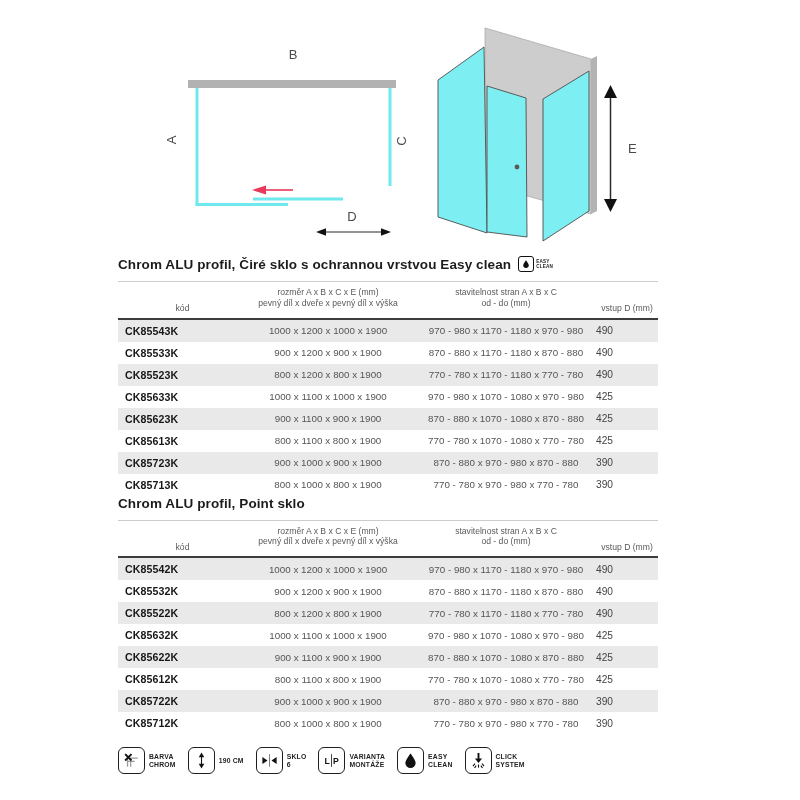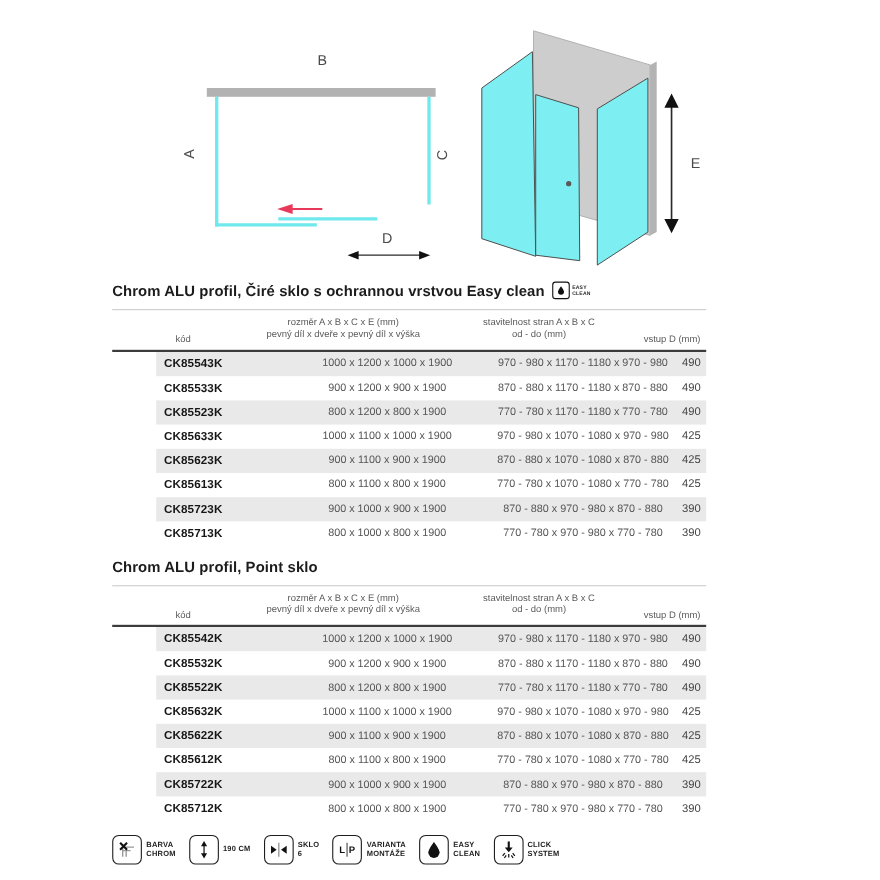--- a/index.html
+++ b/index.html
@@ -2,40 +2,40 @@
 <html><head>
 <meta charset="utf-8">
 <style>
   html,body{margin:0;padding:0;background:#fff;}
   body{width:800px;height:800px;position:relative;font-family:"Liberation Sans",sans-serif;overflow:hidden;}
   .abs{position:absolute;}
   
   #diagram2d{left:140px;top:33px;width:280px;height:218px;}
   #diagram3d{left:420px;top:18px;width:260px;height:242px;}
   
-  .content{position:absolute;left:102px;top:256px;width:540px;}
+  .content{position:absolute;left:118px;top:256px;width:540px;}
   .section-title-row{display:flex;align-items:center;gap:7px;margin:0 0 9px 0;}
   .section-title{font-size:13.5px;font-weight:bold;color:#1c1c1c;letter-spacing:0.1px;}
   .badge{display:inline-flex;align-items:center;gap:2px;}
   .badge-box{width:14px;height:14px;border:1.2px solid #111;border-radius:3px;display:flex;align-items:center;justify-content:center;}
   .badge-box svg{width:10px;height:10px;}
   .badge-text{display:flex;flex-direction:column;font-size:4.6px;font-weight:bold;color:#222;line-height:1.15;letter-spacing:0.2px;}
   
   .ptable{width:540px;}
   .thead{display:grid;grid-template-columns:122px 176px 180px 62px;border-top:1px solid #ccc;border-bottom:2px solid #3c3c3c;padding:5px 0 4px 0;color:#5a5a5a;font-size:8.6px;line-height:1.25;}
   .thead .c1{text-align:center;padding-left:7px;align-self:end;}
   .thead .c2,.thead .c3,.thead .c4{text-align:center;}
   .thead .c4{align-self:end;margin-top:16px;}
   .tbody{}
-  .trow{display:grid;grid-template-columns:122px 176px 180px 62px;height:22px;align-items:center;margin-left:40px;}
+  .trow{display:grid;grid-template-columns:122px 176px 180px 62px;height:22px;align-items:center;}
   .trow:nth-child(odd){background:#e9e9e9;}
   .cell-code{font-size:10.6px;font-weight:bold;color:#161616;padding-left:7px;letter-spacing:0.1px;}
   .cell-dim,.cell-stav{font-size:9.8px;color:#555;text-align:center;}
   .cell-vstup{font-size:10.2px;color:#444;}
-  .second-title{margin-top:12px;}
+  .second-title{margin-top:0;}
   
   .footer{margin-top:13px;display:flex;align-items:center;gap:12px;}
   .fgroup{display:flex;align-items:center;gap:4px;}
   .ficon{width:25px;height:25px;border:1.7px solid #1e1e1e;border-radius:6px;display:flex;align-items:center;justify-content:center;flex:0 0 auto;}
   .ficon svg{width:19px;height:19px;}
   .flabel{display:flex;flex-direction:column;font-size:6.8px;font-weight:bold;color:#222;line-height:1.2;letter-spacing:0.2px;}
   .dlabel{font-size:13px;fill:#4a4a4a;font-family:"Liberation Sans",sans-serif;}
 </style>
 </head>
 <body>

